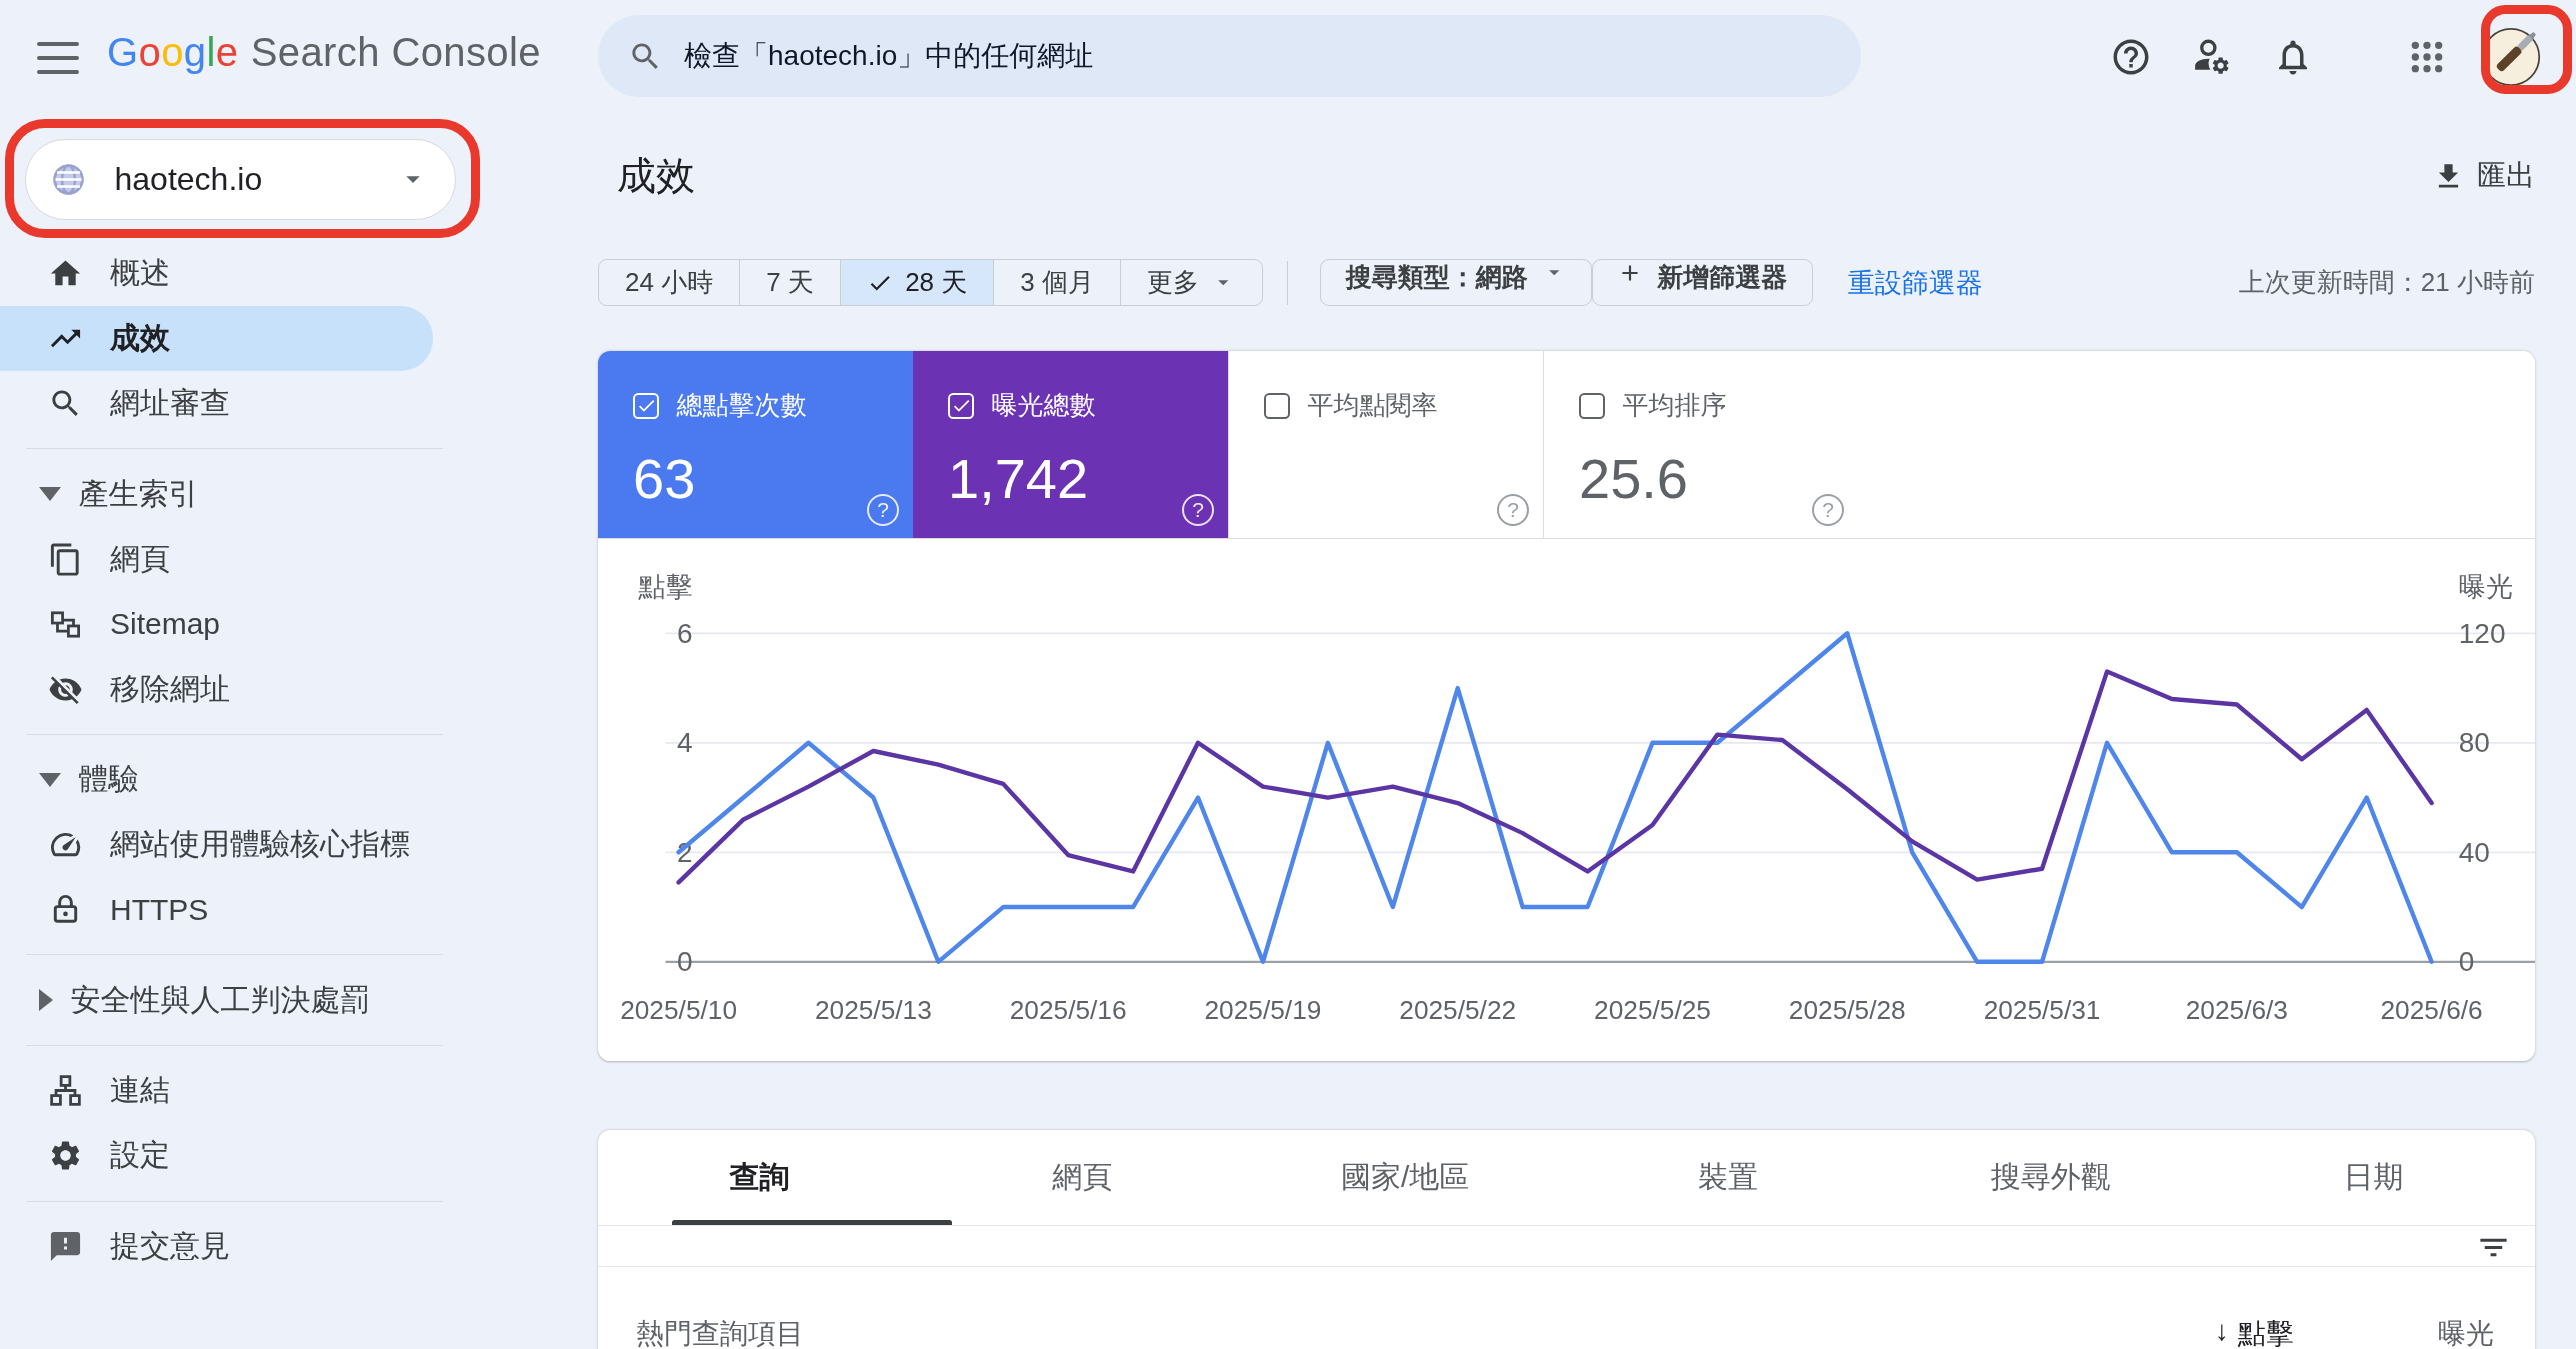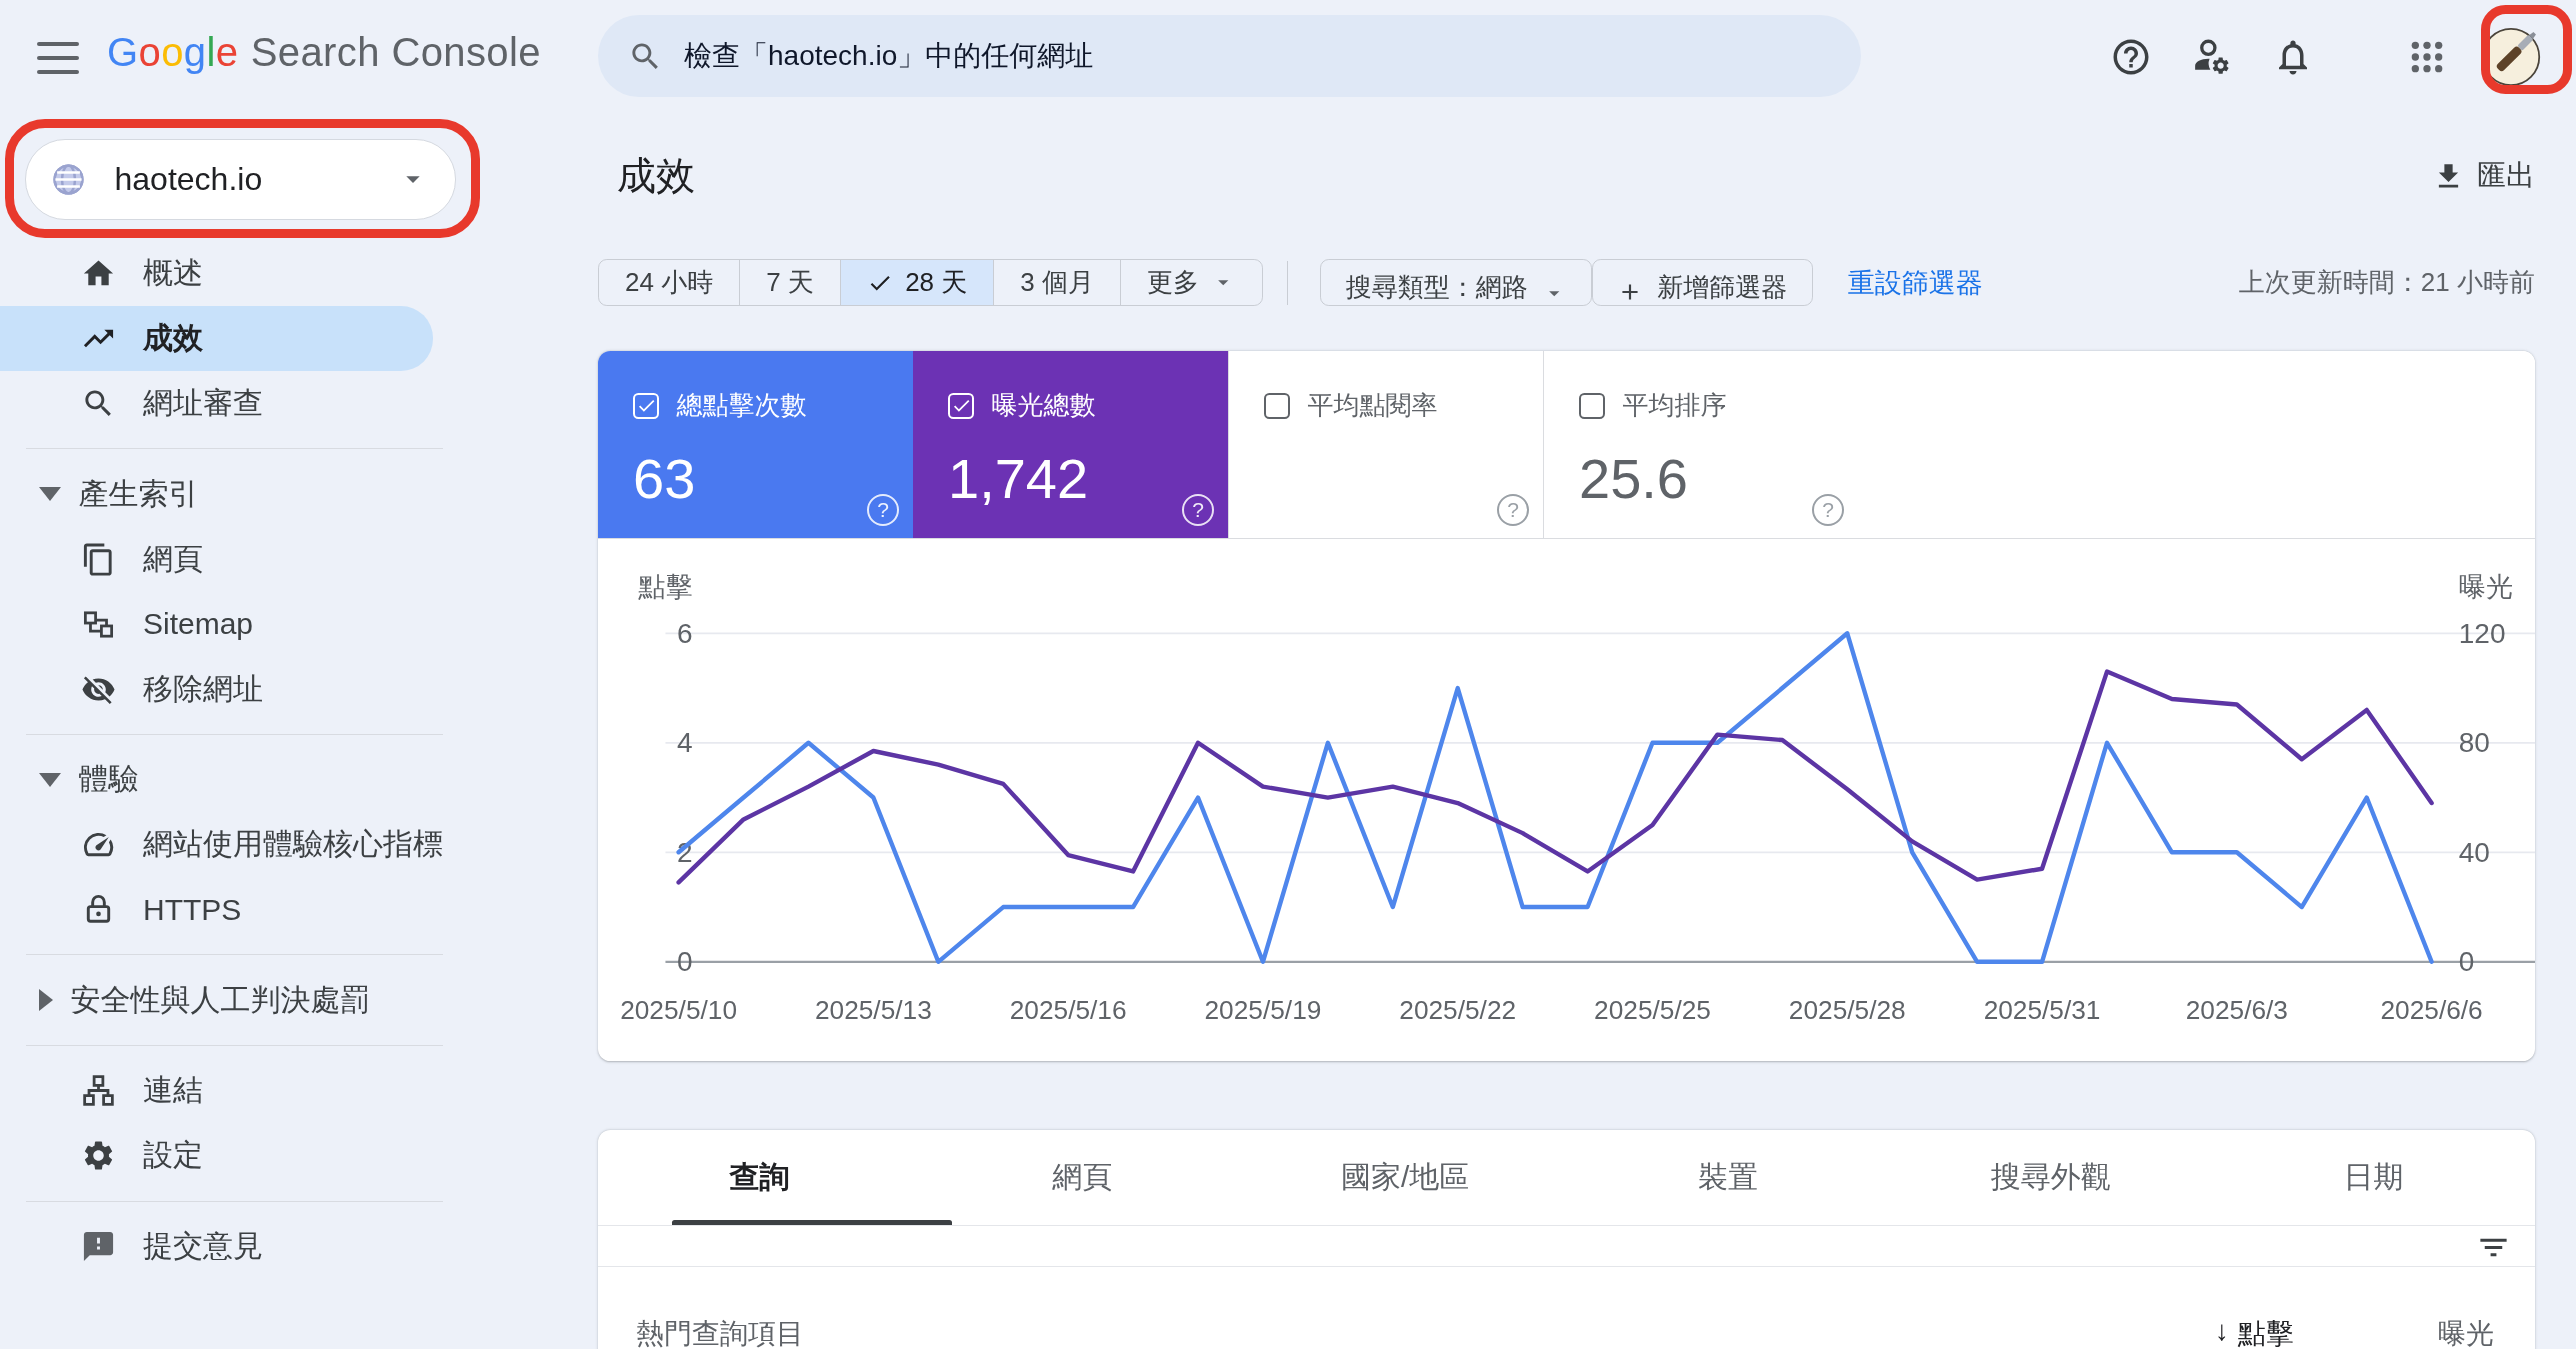--- a/index.html
+++ b/index.html
@@ -23,21 +23,21 @@
   .red-box { position:absolute; border:9.6px solid #e8392c; pointer-events:none; }
   .red-box.property { left:5.3px; top:119px; width:475px; height:119px; border-radius:40px; }
   .red-box.avatar { left:2481px; top:5.3px; width:91px; height:89px; border-radius:24.5px; }
 
   
   .sidebar { position:absolute; left:0; top:114px; width:491px; bottom:0; }
   .property-pill { position:absolute; left:24.5px; top:24.5px; width:431px; height:81px; background:#fff; border:0.9px solid #d5d9e0; border-radius:40px; display:flex; align-items:center; padding:0 26px 0 16px; cursor:pointer; }
   .property-pill .fav { width:54px; height:54px; background:#fff; border-radius:7px; display:flex; align-items:center; justify-content:center; }
   .property-pill .pname { flex:1; margin-left:19px; font-size:32px; color:#202124; }
   .nav { position:absolute; left:0; top:127px; right:0; }
-  .nav-item { height:65px; display:flex; align-items:center; padding-left:80px; gap:26px; font-size:30px; color:#3c4043; cursor:pointer; position:relative; }
+  .nav-item { height:65px; display:flex; align-items:center; padding-left:47px; gap:26px; font-size:30px; color:#3c4043; cursor:pointer; position:relative; }
   .nav-item .nicon { width:37px; height:37px; flex:0 0 37px; display:flex; align-items:center; justify-content:center; }
   .nav-item.selected { background:#c8e1fa; width:433px; border-radius:0 32px 32px 0; color:#174ea6; }
   .nav-item.selected .label { color:#202124; font-weight:bold; }
   .nav-section { height:65px; display:flex; align-items:center; padding-left:39px; gap:17.5px; font-size:30px; color:#3c4043; cursor:pointer; }
   .nav-divider { border-top:0.9px solid #d8dbe1; margin:12.3px 0 12.3px 26px; width:417px; }
   .caret { width:0; height:0; }
   .caret.down { border-left:11.4px solid transparent; border-right:11.4px solid transparent; border-top:14px solid #5f6368; }
   .caret.right { border-top:11.4px solid transparent; border-bottom:11.4px solid transparent; border-left:14px solid #5f6368; }
 
   
@@ -45,21 +45,21 @@
   .title-row { position:absolute; left:0; top:35px; width:100%; display:flex; justify-content:space-between; align-items:center; }
   .page-title { font-size:39px; color:#202124; margin-left:19px; }
   .export-btn { display:flex; align-items:center; gap:12.3px; font-size:29px; color:#3c4043; cursor:pointer; }
 
   .filter-row { position:absolute; left:0; top:145px; width:100%; height:47px; display:flex; align-items:center; }
   .seg-group { display:flex; height:47px; border:0.9px solid #c9cdd4; border-radius:8.8px; overflow:hidden; background:transparent; }
   .seg { display:flex; align-items:center; justify-content:center; padding:0 26px; font-size:26px; color:#3c4043; border-left:0.9px solid #c9cdd4; cursor:pointer; gap:12.3px; white-space:nowrap; }
   .seg:first-child { border-left:none; }
   .seg.active { background:#d6e6fb; color:#202124; }
   .vdiv { width:0.9px; height:44px; background:#c9cdd4; margin:0 32px 0 24.5px; }
-  .chip { display:flex; align-items:flex-end; height:47px; border:0.9px solid #c9cdd4; border-radius:8.8px; padding:0 24.5px; font-size:26px; color:#3c4043; gap:14px; cursor:pointer; white-space:nowrap; }
+  .chip { display:flex; align-items:flex-start; height:47px; border:0.9px solid #c9cdd4; border-radius:8.8px; padding:0 24.5px; font-size:26px; color:#3c4043; gap:14px; cursor:pointer; white-space:nowrap;font-weight:bold; }
   .chip + .chip { }
   .reset-link { margin-left:35px; font-size:27px; color:#1a73e8; cursor:pointer; white-space:nowrap; }
   .updated { margin-left:auto; font-size:26px; color:#5f6368; white-space:nowrap; }
 
   .card { position:absolute; background:#fff; border-radius:12.3px; box-shadow:0 0.9px 1.8px rgba(60,64,67,.25), 0 0.9px 3.5px rgba(60,64,67,.12); }
   .card.chart-card { left:0; top:237px; width:1937px; height:710px; }
   .card.table-card { left:0; top:1016px; width:1937px; height:368px; border-radius:12.3px 12.3px 0 0; }
 
   .metrics-row { display:flex; height:188px; border-bottom:0.9px solid #dadce0; border-radius:12.3px 12.3px 0 0; overflow:hidden; }
   .mcard { width:315px; height:100%; position:relative; padding:37px 0 0 35px; cursor:pointer; }

